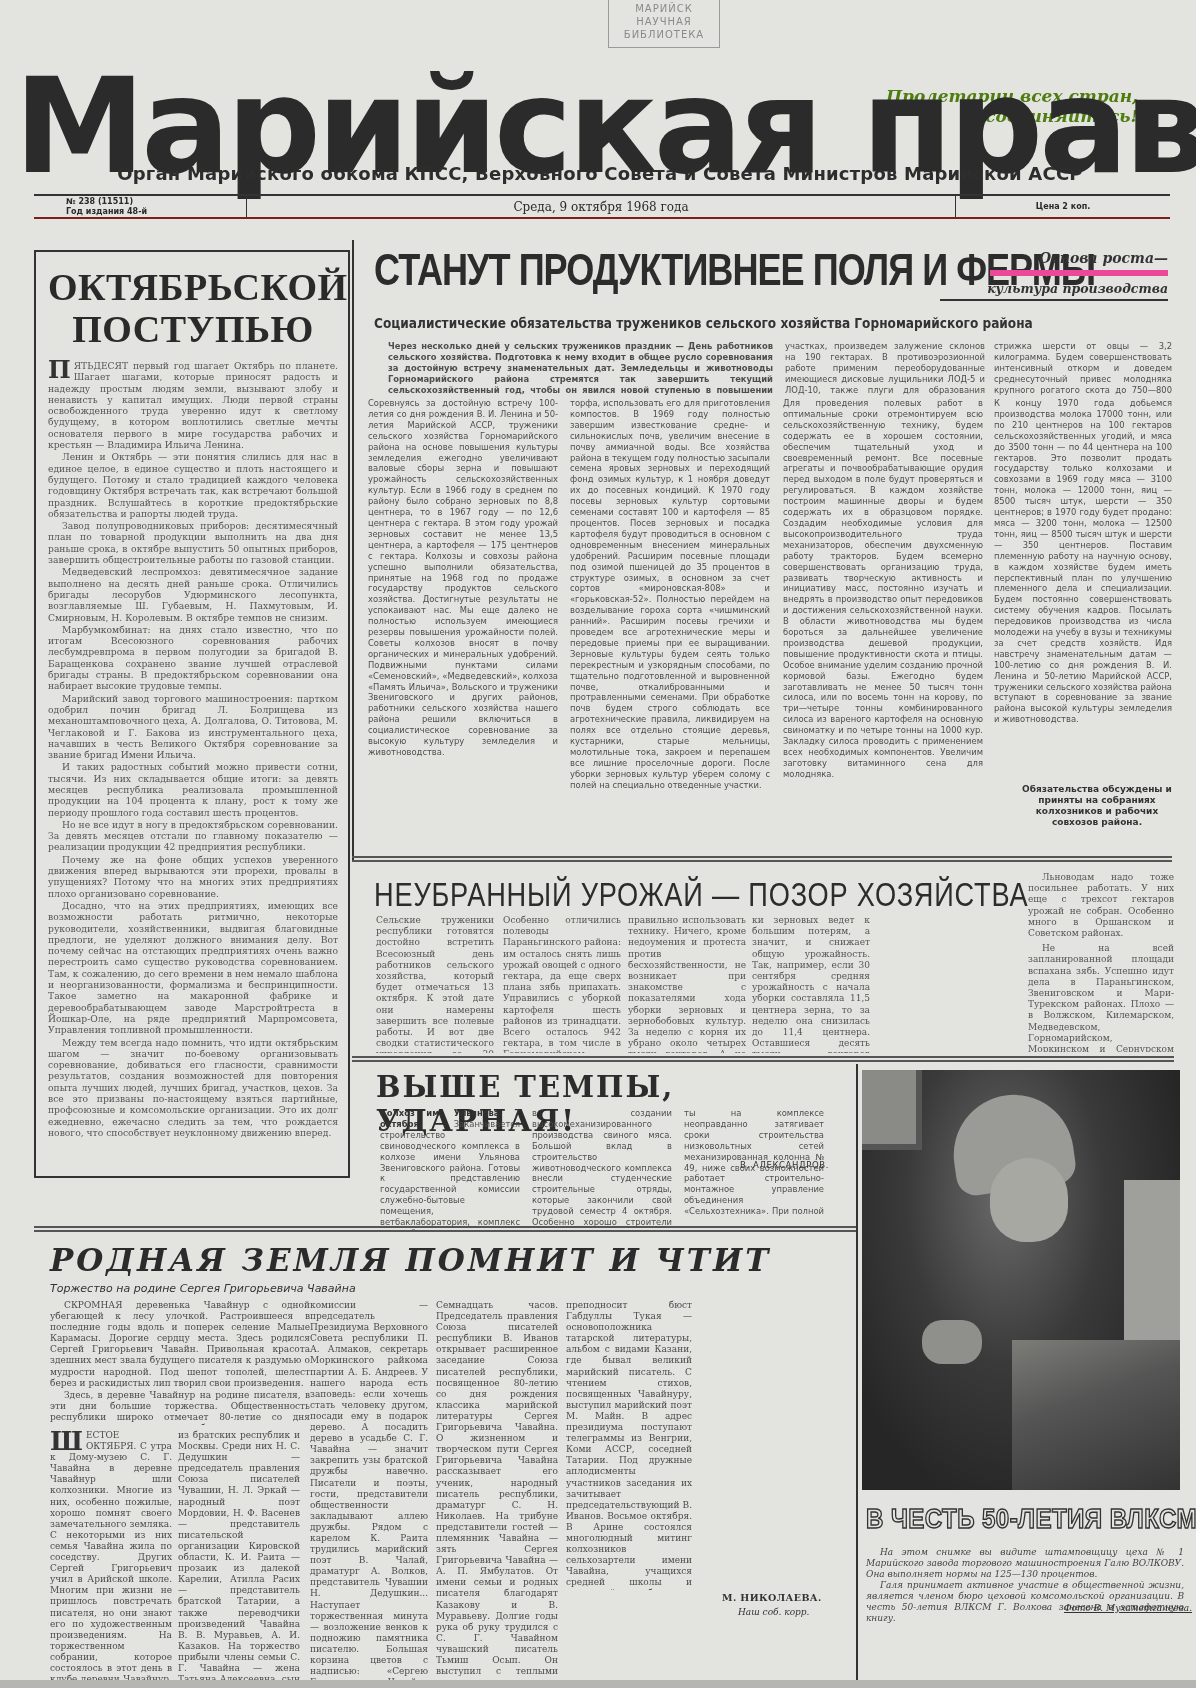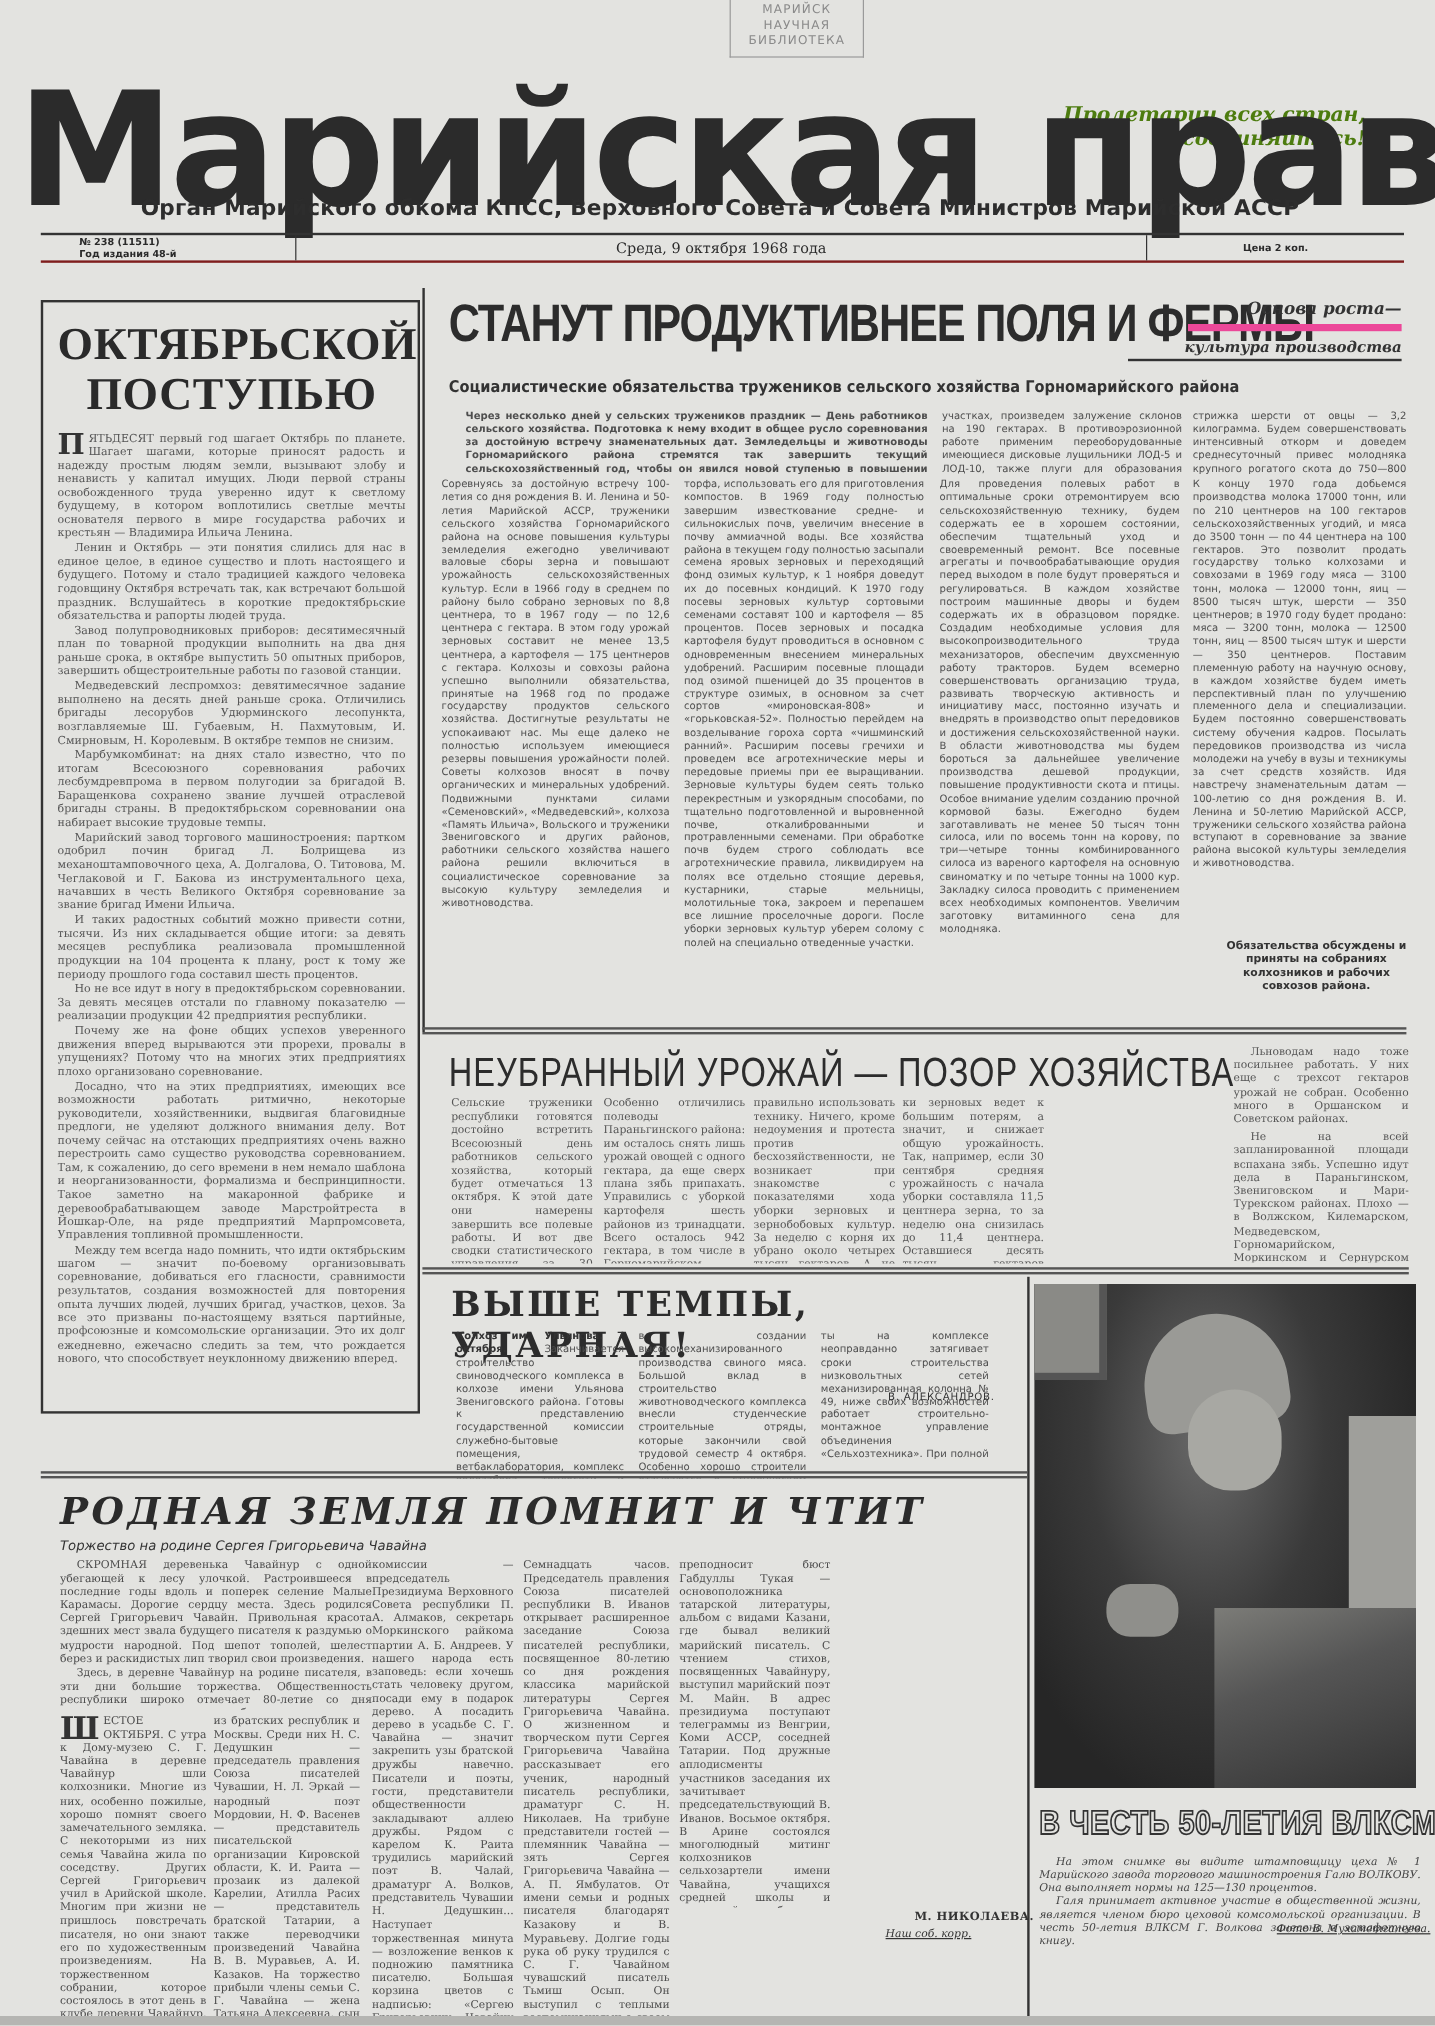--- a/index.html
+++ b/index.html
@@ -84,22 +84,22 @@
   .photo .wallpanel { position: absolute; left: 262px; top: 110px; width: 56px; height: 180px; background: #9f9f9b; }
 
   .vlksm-title { left: 866px; top: 1503px; width: 318px; font-family: "Liberation Sans", sans-serif; font-weight: bold; font-size: 28px; line-height: 32px; color: #e3e3e0; -webkit-text-stroke: 1.5px #333; letter-spacing: 0.5px; transform: scaleX(0.86); transform-origin: left top; white-space: nowrap; }
   .vlksm-caption { left: 866px; top: 1547px; width: 318px; font-style: italic; font-size: 9px; line-height: 11px; color: #444; text-align: justify; }
   .vlksm-photo-credit { left: 1064px; top: 1603px; font-style: italic; font-size: 9px; color: #333; text-decoration: underline; }
 
   .rodnaya-rule { left: 34px; top: 1226px; width: 822px; }
   .rodnaya-title { left: 50px; top: 1242px; width: 800px; font-family: "DejaVu Serif", serif; font-style: italic; font-weight: bold; font-size: 31px; line-height: 36px; color: #2b2b2b; letter-spacing: 3px; }
   .rodnaya-sub { left: 50px; top: 1282px; font-style: italic; font-size: 11px; color: #333; font-family: "DejaVu Sans", sans-serif; }
   .r-col { height: 390px; font-size: 9px; line-height: 11.1px; color: #4b4b4b; }
-  .author-2 { left: 722px; top: 1592px; font-weight: bold; font-size: 9.5px; color: #333; letter-spacing: 0.4px; margin-left: 40px; }
-  .author-2-role { left: 738px; top: 1607px; font-style: italic; font-size: 9px; color: #333; text-decoration: underline; }
+  .author-2 { left: 722px; top: 1592px; font-weight: bold; font-size: 9.5px; color: #333; letter-spacing: 0.4px; }
+  .author-2-role { left: 738px; top: 1607px; font-style: italic; font-size: 9px; color: #333; }
 
   .vrule { width: 2px; background: #333; }
   .bottom-shadow { left: 0; top: 1680px; width: 1196px; height: 8px; background: #b5b5b2; }
 </style>
 </head>
 <body>
 
 <div class="page">
 
   <div class="abs stamp">

